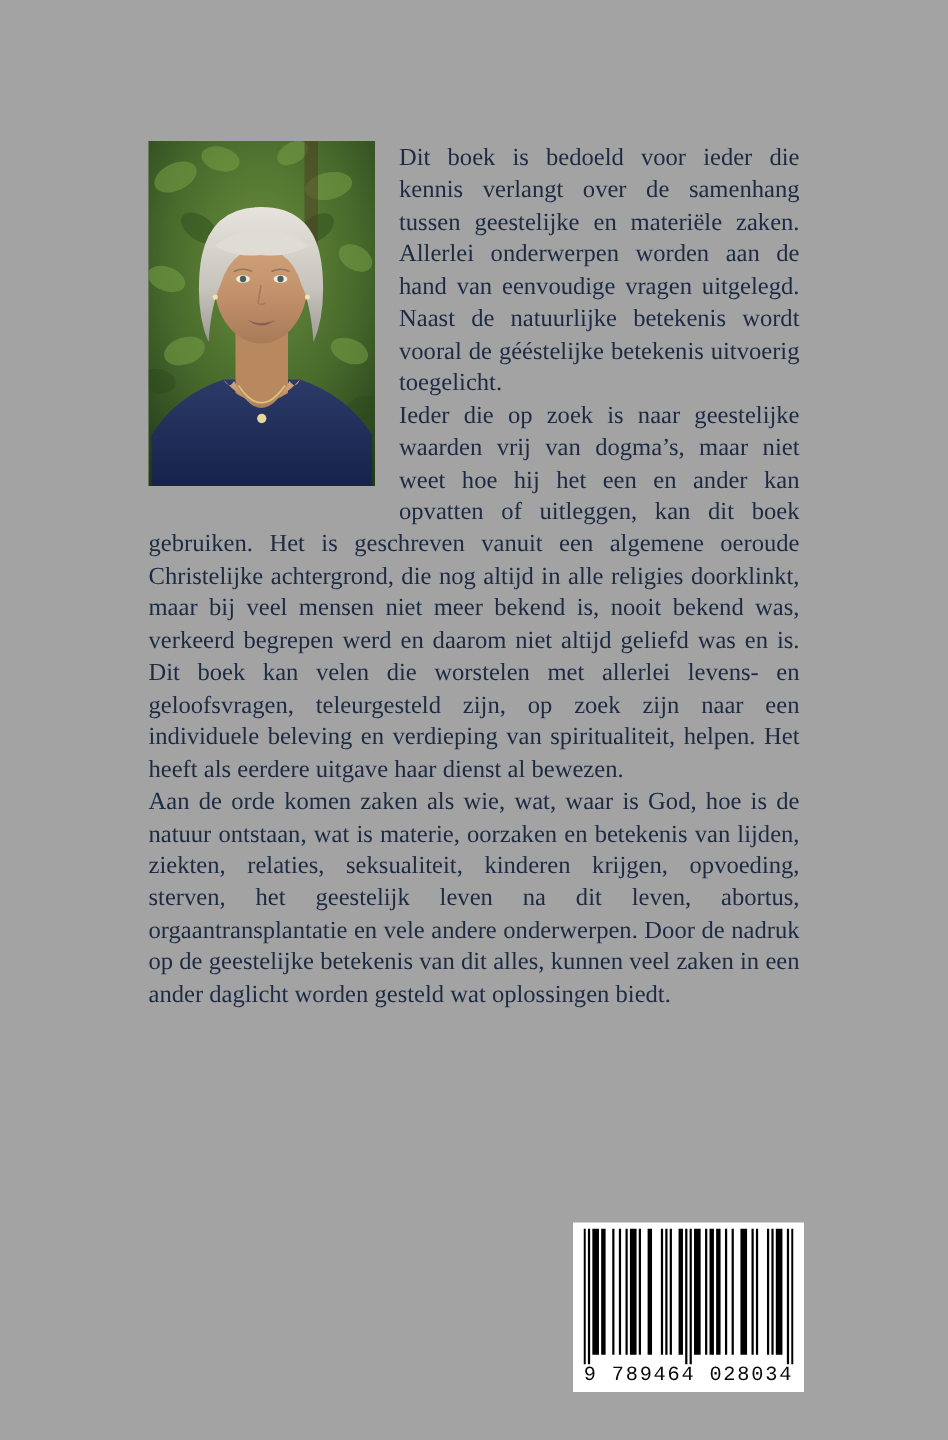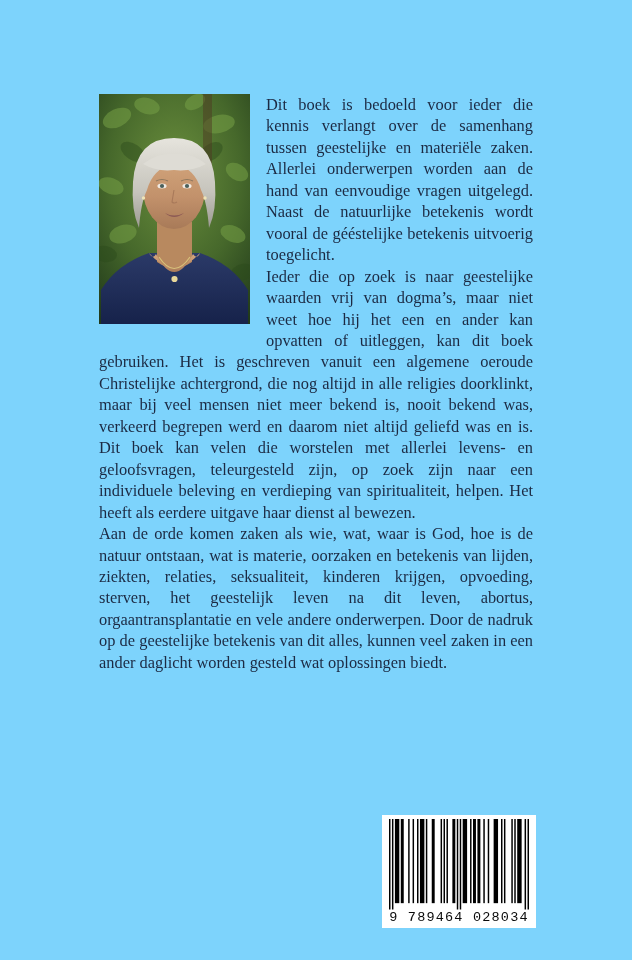--- a/index.html
+++ b/index.html
@@ -11,21 +11,21 @@
     height: 960px;
     background: #f0e4bc;
     font-family: "Liberation Serif", "DejaVu Serif", serif;
     overflow: hidden;
     position: relative;
   }
 
   .page {
     position: absolute;
     inset: 0;
-    background: #7dd3fc;
+    background: #a3a3a3;
   }
 
   
   .blurb {
     position: absolute;
     left: 99px;
     top: 94px;
     width: 434px;
     color: #1c2a43;
     font-size: 16.4px;

